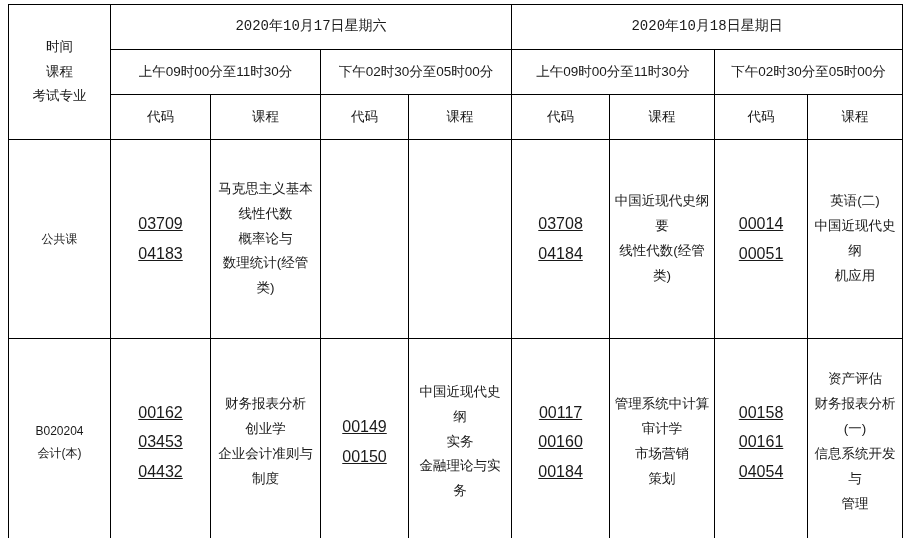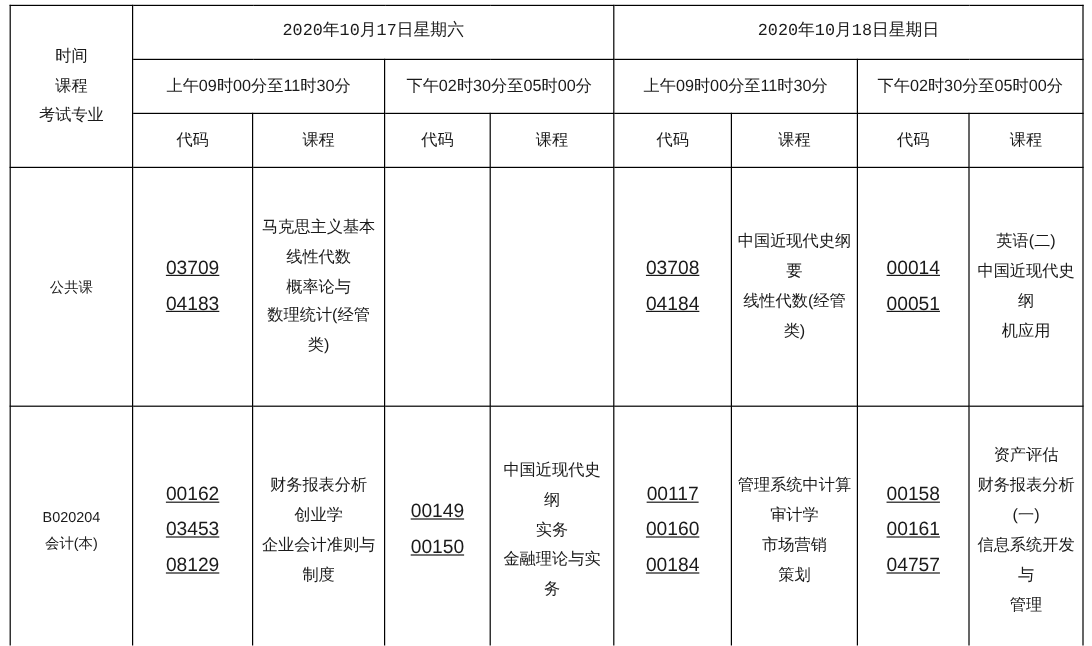--- a/index.html
+++ b/index.html
@@ -156,21 +156,21 @@
       </tr>
 
       <tr class="row-acct">
         <td class="cell-major">
           <span class="line">B020204</span>
           <span class="line">会计(本)</span>
         </td>
         <td class="cell-code">
           <span class="line">00162</span>
           <span class="line">03453</span>
-          <span class="line">08129</span>
+          <span class="line">04432</span>
         </td>
         <td class="cell-name">
           <span class="line">财务报表分析</span>
           <span class="line">创业学</span>
           <span class="line">企业会计准则与</span>
           <span class="line">制度</span>
         </td>
         <td class="cell-code">
           <span class="line">00149</span>
           <span class="line">00150</span>
@@ -187,21 +187,21 @@
         </td>
         <td class="cell-name">
           <span class="line">管理系统中计算</span>
           <span class="line">审计学</span>
           <span class="line">市场营销</span>
           <span class="line">策划</span>
         </td>
         <td class="cell-code">
           <span class="line">00158</span>
           <span class="line">00161</span>
-          <span class="line">04757</span>
+          <span class="line">04054</span>
         </td>
         <td class="cell-name">
           <span class="line">资产评估</span>
           <span class="line">财务报表分析</span>
           <span class="line">(一)</span>
           <span class="line">信息系统开发与</span>
           <span class="line">管理</span>
         </td>
       </tr>
     </tbody>

